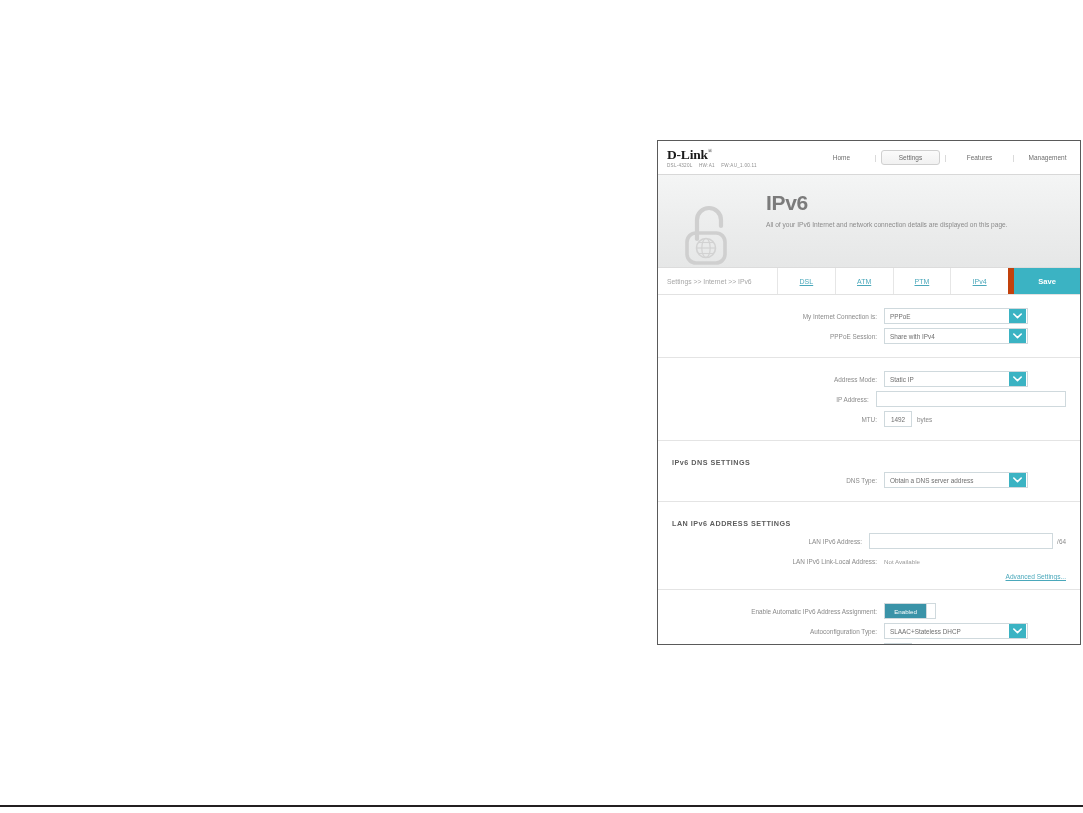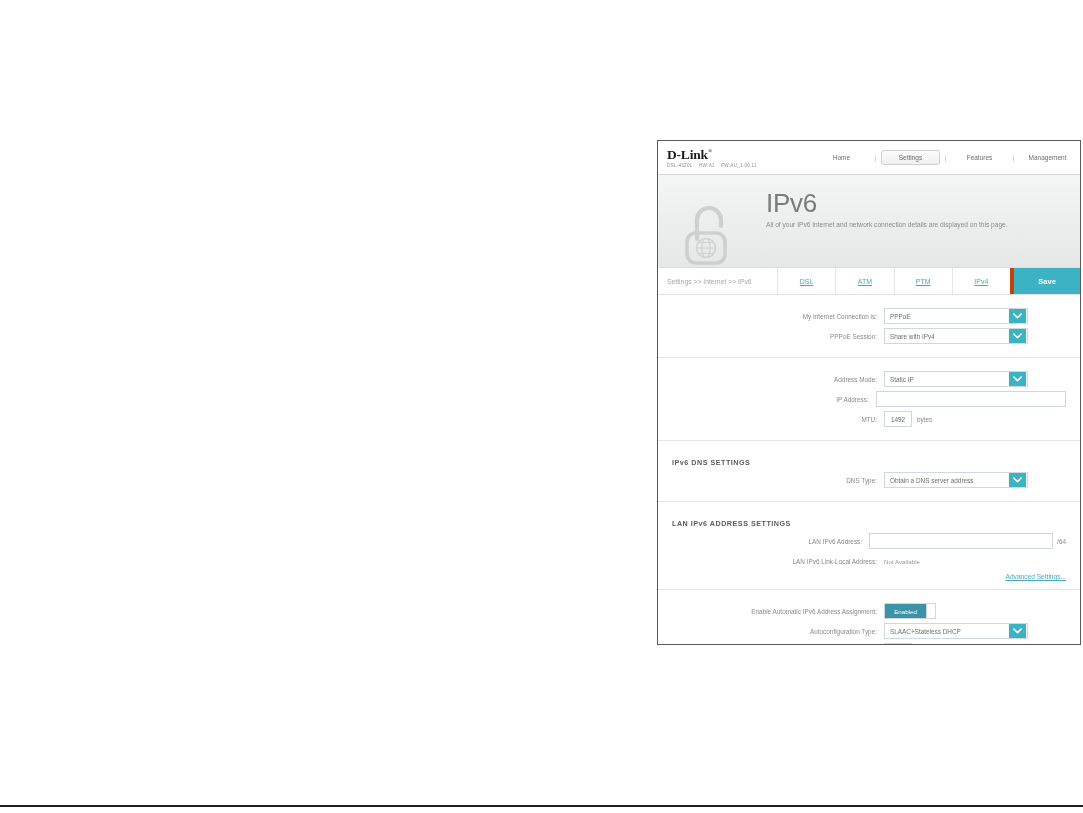--- a/index.html
+++ b/index.html
@@ -123,23 +123,23 @@
     width: 58px;
     height: 62px;
   }
   .hero-text {
     position: absolute;
     left: 108px;
     top: 16px;
     right: 12px;
   }
   .hero-title {
-    font-size: 26px;
+    font-size: 21px;
     color: #7b7b7b;
-    font-weight: normal;
+    font-weight: bold;
     letter-spacing: -0.3px;
     line-height: 24px;
   }
   .hero-sub {
     font-size: 6.6px;
     color: #8b8b8b;
     margin-top: 5px;
     line-height: 10px;
   }
 
@@ -175,21 +175,21 @@
   .tab-save {
     flex: 0 0 66px;
     display: flex;
     align-items: center;
     justify-content: center;
     background: #3bb3c3;
     color: #ffffff;
     font-size: 7.6px;
     font-weight: bold;
     cursor: pointer;
-    border-left: 4px solid #c2410c;
+    border-left: 6px solid #c2410c;
   }
 
   
   .body {
     position: relative;
     padding: 0;
     background: #ffffff;
   }
   .section {
     padding: 9px 14px 9px 14px;

